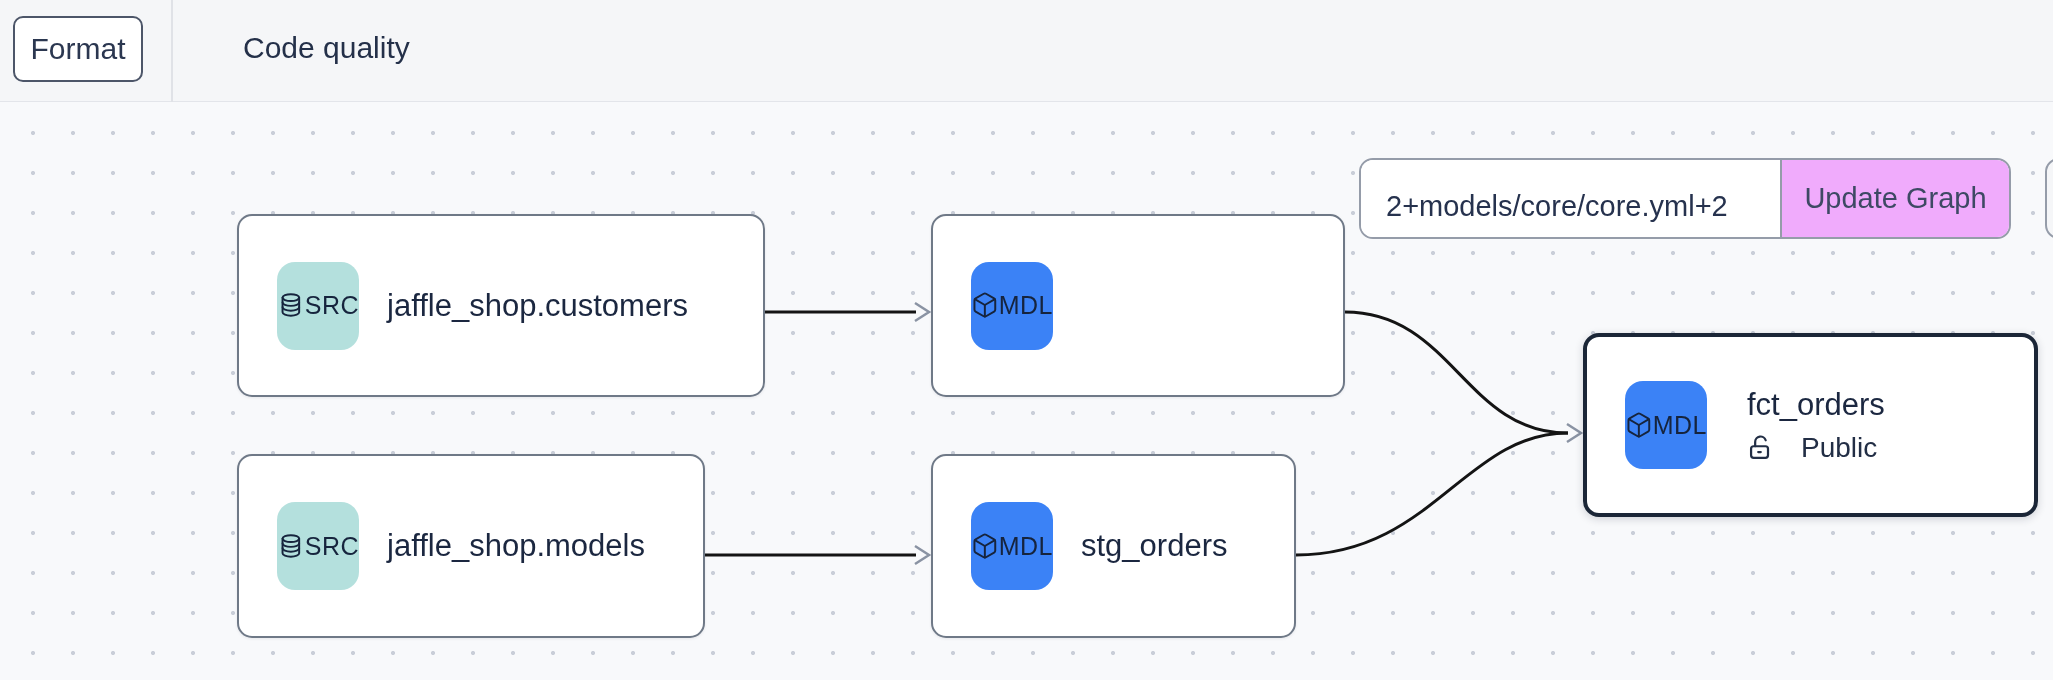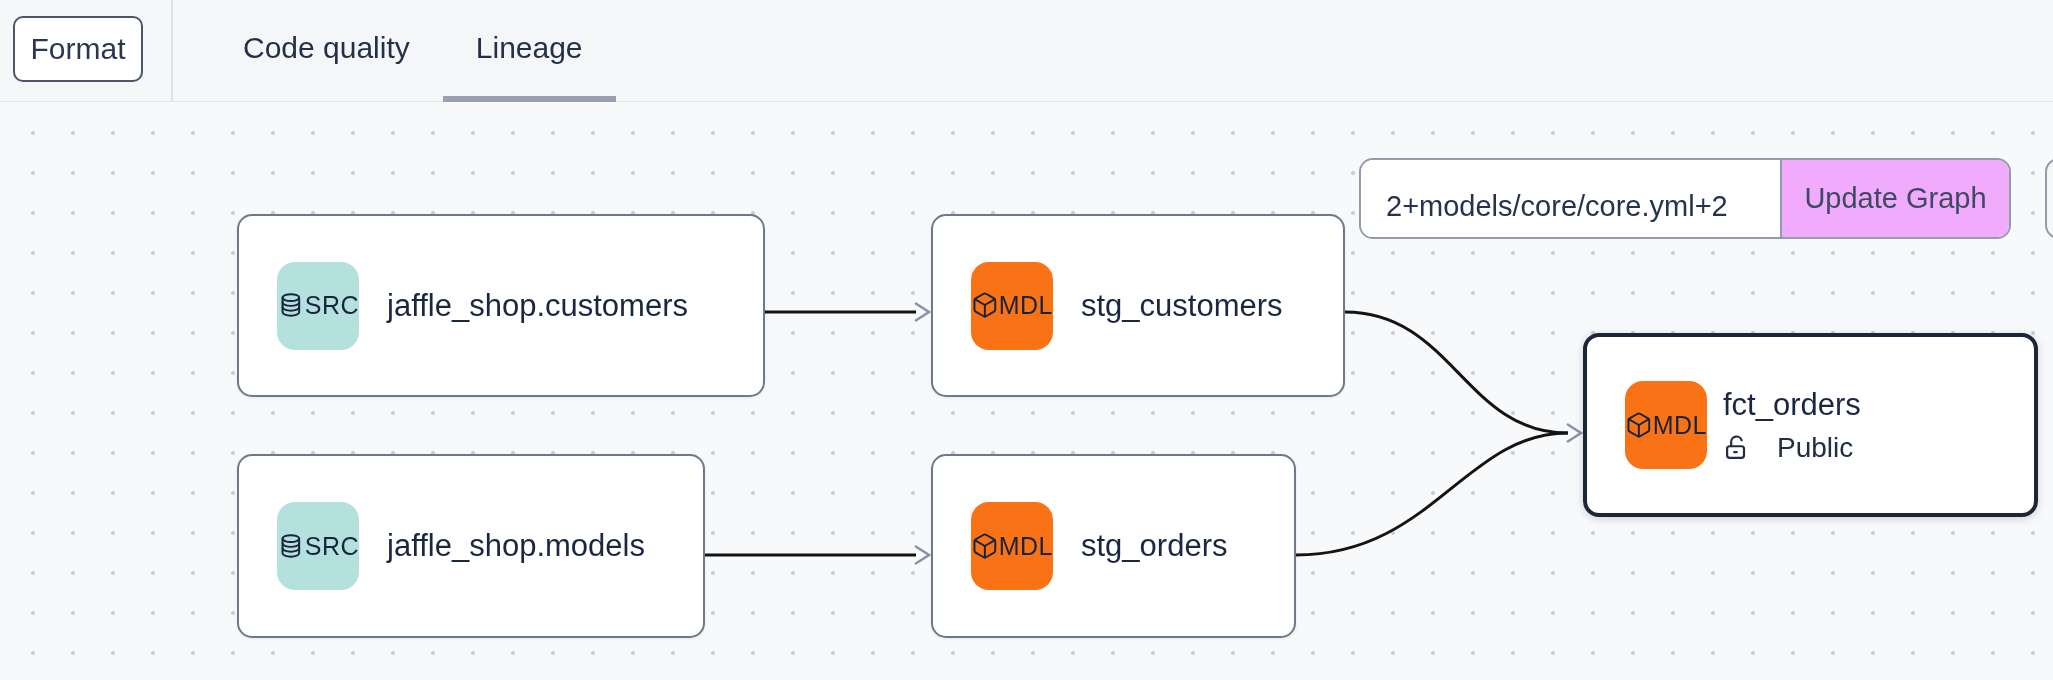--- a/index.html
+++ b/index.html
@@ -71,27 +71,27 @@
     border-radius: 16px;
     box-shadow: 0 2px 8px rgba(20,30,50,0.18);
   }
   .badge {
     width: 82px; height: 88px; border-radius: 18px;
     display: flex; flex-direction: row; align-items: center; justify-content: center;
     flex: 0 0 auto;
     color: #16243d;
   }
   .badge.src { background: #b4e0dd; }
-  .badge.mdl { background: #f97316; }
+  .badge.mdl { background: #3b82f6; }
   .badge svg { display: block; margin-bottom: 1px; }
   .badge-label { font-size: 25px; font-weight: 500; letter-spacing: 0.5px; }
   .node-label {
     margin-left: 28px; font-size: 31px; color: #1b2740; white-space: nowrap;
   }
-  .node-text-col { margin-left: 16px; display: flex; flex-direction: column; }
+  .node-text-col { margin-left: 40px; display: flex; flex-direction: column; }
   .node-title { font-size: 31px; color: #1b2740; white-space: nowrap; }
   .access-row {
     margin-top: 9px; display: flex; align-items: center; gap: 26px;
     font-size: 28px; color: #222e45;
   }
 
   
   .graph-controls {
     position: absolute; left: 1359px; top: 55px; width: 652px; height: 81px;
     border: 2px solid #959ca9; border-radius: 14px;
@@ -122,21 +122,20 @@
   }
 </style>
 </head>
 <body>
 
 <div class="topbar">
   <button class="format-btn">Format</button>
   <div class="topbar-divider"></div>
   <div class="tabs">
     <div class="tab">Code quality</div>
-    <div class="tab active">Lineage</div>
   </div>
 </div>
 
 <div class="canvas">
 
   <svg class="edges" width="2053" height="577" viewBox="0 0 2053 577" fill="none">
 
     <path d="M765 209 H916" stroke="#141414" stroke-width="3"></path>
     <path d="M915 200 L929 209 L915 218" stroke="#8a93a3" stroke-width="2.5"></path>
 
@@ -164,21 +163,20 @@
 
   <div class="node" style="left:931px; top:111px; width:414px; height:183px;">
     <div class="badge mdl">
       <svg width="40" height="40" viewBox="0 0 24 24" stroke="#16243d" stroke-width="1.7" fill="none" stroke-linecap="round" stroke-linejoin="round">
         <path d="M21 16V8a2 2 0 0 0-1-1.73l-7-4a2 2 0 0 0-2 0l-7 4A2 2 0 0 0 3 8v8a2 2 0 0 0 1 1.73l7 4a2 2 0 0 0 2 0l7-4A2 2 0 0 0 21 16z"></path>
         <polyline points="3.27 6.96 12 12.01 20.73 6.96"></polyline>
         <line x1="12" y1="22.08" x2="12" y2="12"></line>
       </svg>
       <span class="badge-label">MDL</span>
     </div>
-    <span class="node-label">stg_customers</span>
   </div>
 
   <div class="node" style="left:237px; top:351px; width:468px; height:184px;">
     <div class="badge src">
       <svg width="40" height="40" viewBox="0 0 24 24" stroke="#16243d" stroke-width="1.7" fill="none" stroke-linecap="round" stroke-linejoin="round">
         <ellipse cx="12" cy="5.6" rx="7.2" ry="3"></ellipse>
         <path d="M4.8 5.6v4.2c0 1.63 3.22 2.95 7.2 2.95s7.2-1.32 7.2-2.95V5.6"></path>
         <path d="M4.8 9.8v4.2c0 1.63 3.22 2.95 7.2 2.95s7.2-1.32 7.2-2.95V9.8"></path>
         <path d="M4.8 14v4.3c0 1.63 3.22 2.95 7.2 2.95s7.2-1.32 7.2-2.95V14"></path>
       </svg>

